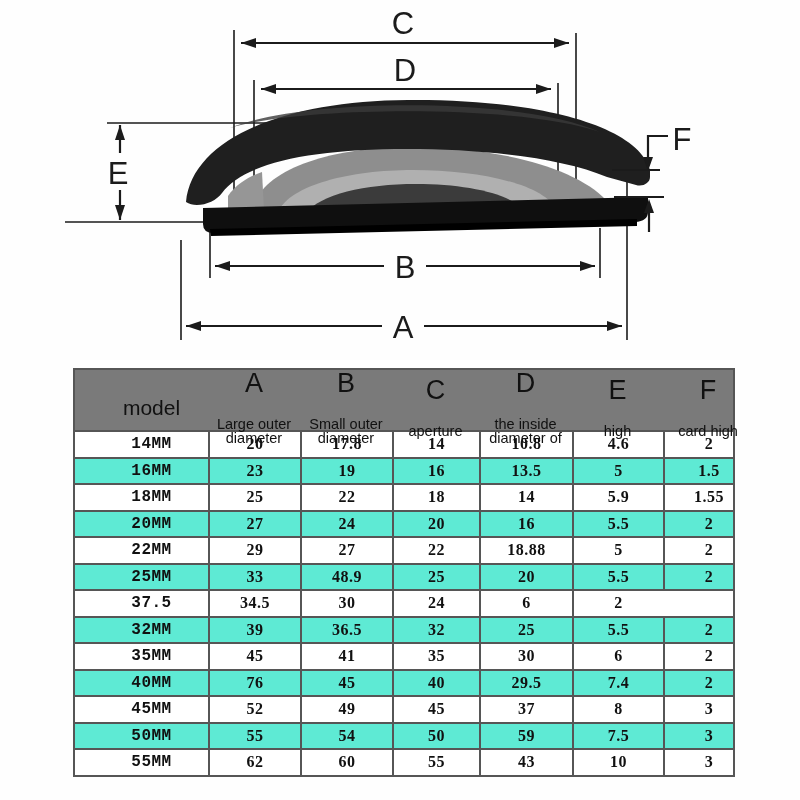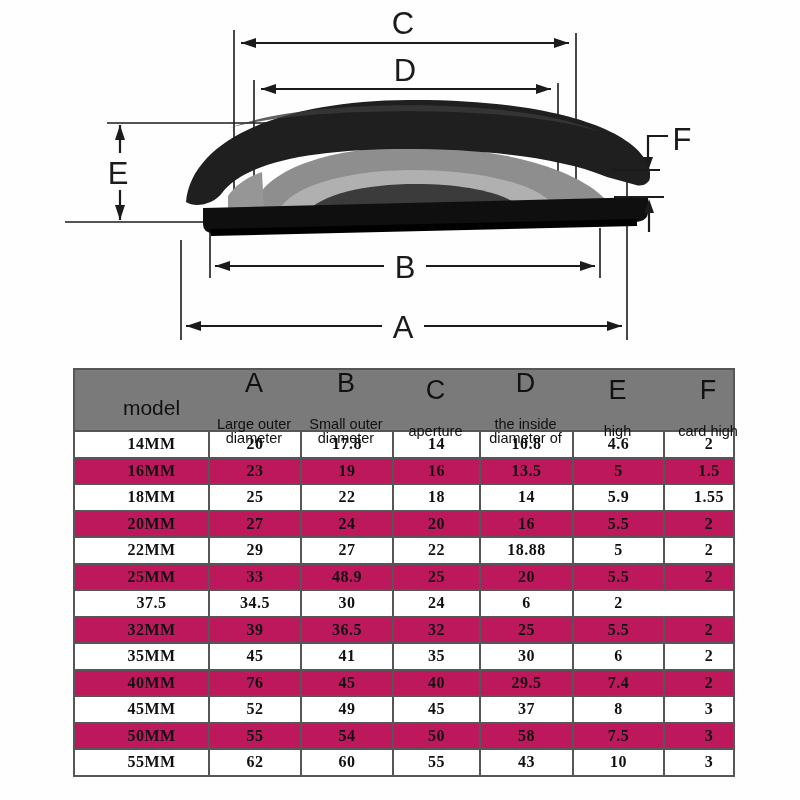--- a/index.html
+++ b/index.html
@@ -18,28 +18,28 @@
   .tgrid{display:grid;grid-template-columns:113px 92px 92px 87px 93px 91px 90px;padding-left:20px;}
   .thead{
     height:60px;background:#7a7a7a;color:#111;
     align-items:center;
   }
   .thead .hcell{display:flex;flex-direction:column;align-items:center;justify-content:center;height:100%;line-height:1.02;}
   .hletter{font-size:27px;}
   .hdesc{font-size:14.5px;text-align:center;margin-top:19px;}
   .hmodel{font-size:21px;display:flex;align-items:center;justify-content:center;height:100%;}
   .trow{height:26.5px;border-top:2px solid #565656;}
-  .trow.gray{background:#be185d;}
+  .trow.gray{background:#5eead4;}
   .trow.white{background:#ffffff;}
   .tcell{
     border-left:2px solid #565656;display:flex;align-items:center;justify-content:center;
     font-family:"Liberation Serif",serif;font-weight:bold;font-size:16px;color:#111;
     letter-spacing:0.5px;
   }
-  .tcell:first-child{border-left:none;}
+  .tcell:first-child{border-left:none;font-family:Liberation Mono, monospace;}
 </style>
 </head>
 <body>
 
 <div class="stage">
 
   
   <svg width="800" height="366" viewBox="0 0 800 366">
 
     <g stroke="#1b1b1b" stroke-width="1.6">
@@ -249,21 +249,21 @@
           <div class="tcell">45</div>
           <div class="tcell">37</div>
           <div class="tcell">8</div>
           <div class="tcell">3</div>
         </div>
         <div class="tgrid trow gray">
           <div class="tcell">50MM</div>
           <div class="tcell">55</div>
           <div class="tcell">54</div>
           <div class="tcell">50</div>
-          <div class="tcell">58</div>
+          <div class="tcell">59</div>
           <div class="tcell">7.5</div>
           <div class="tcell">3</div>
         </div>
         <div class="tgrid trow white">
           <div class="tcell">55MM</div>
           <div class="tcell">62</div>
           <div class="tcell">60</div>
           <div class="tcell">55</div>
           <div class="tcell">43</div>
           <div class="tcell">10</div>

